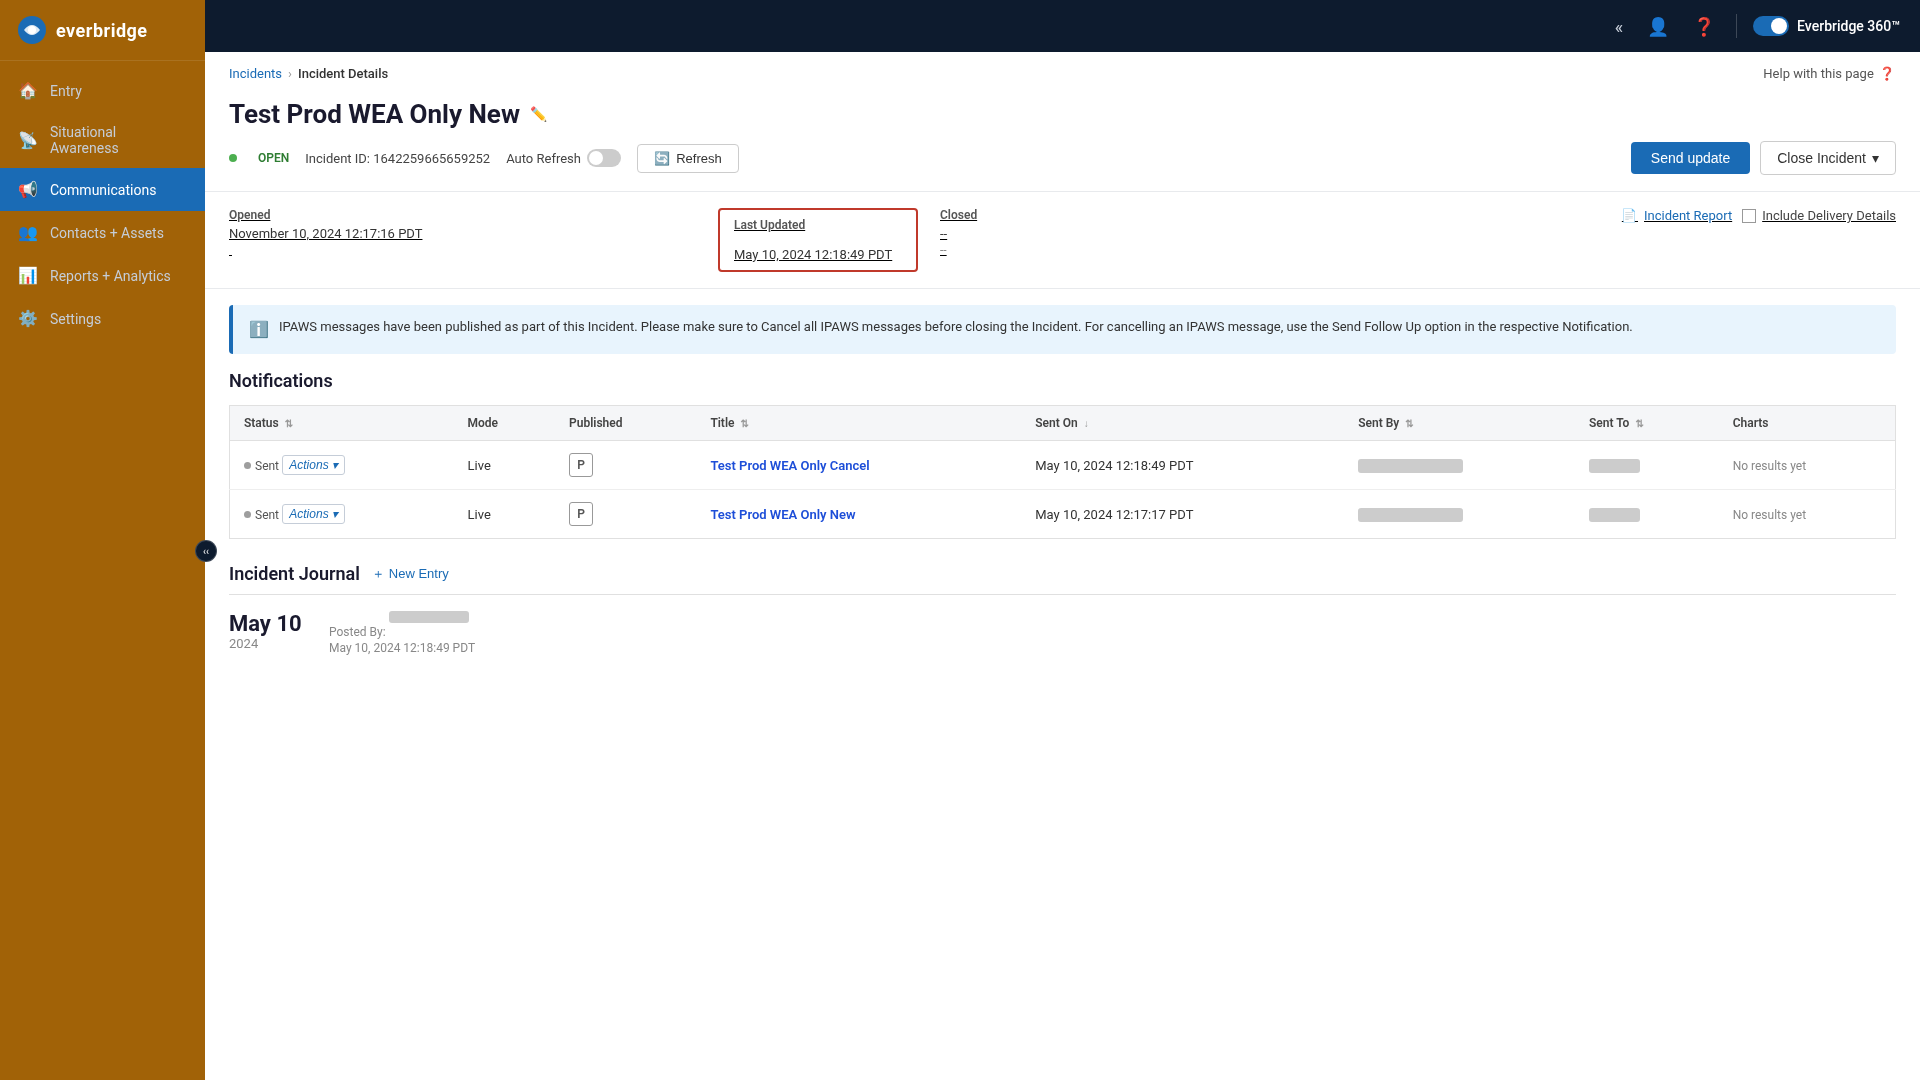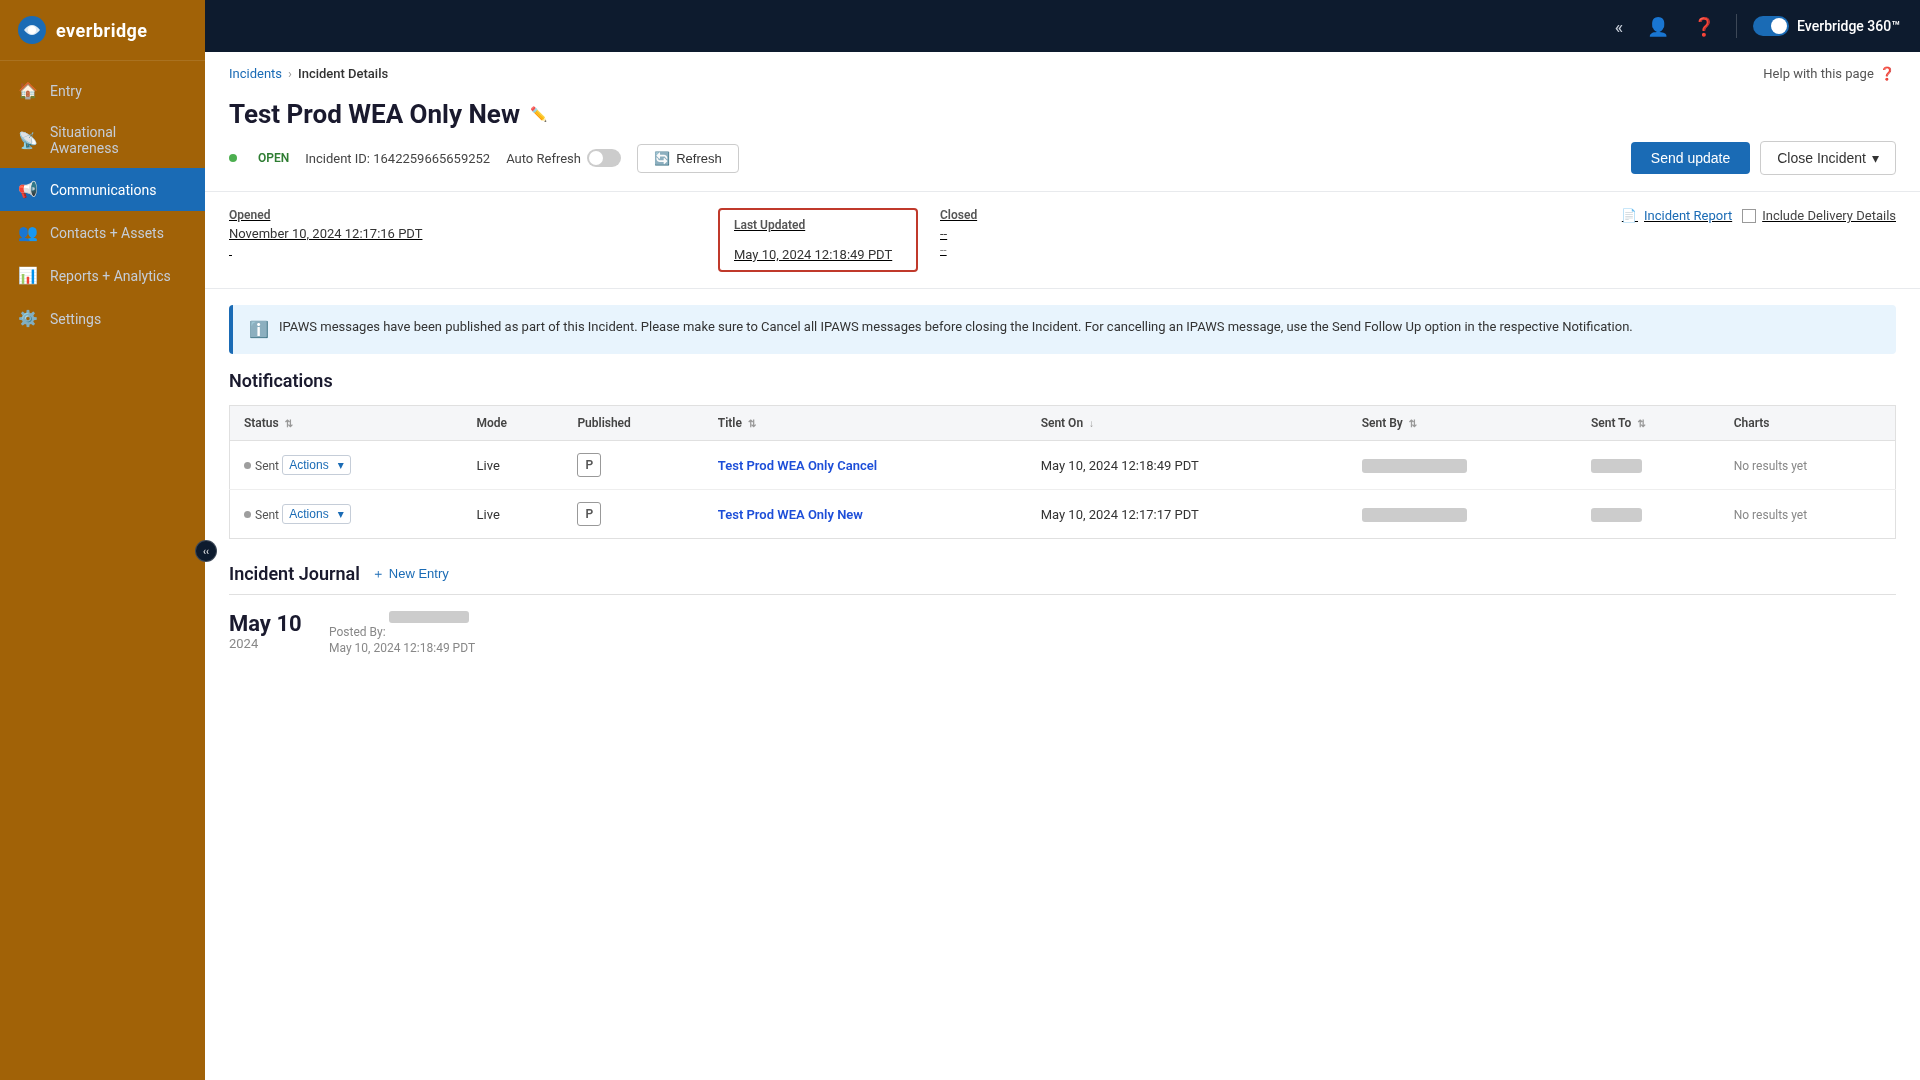--- a/index.html
+++ b/index.html
@@ -392,29 +392,30 @@
       display: inline-flex;
       align-items: center;
       gap: 4px;
       font-size: 12px;
       color: #555;
     }
     .sent-dot { width: 7px; height: 7px; border-radius: 50%; background: #9e9e9e; }
     .actions-btn {
       display: inline-flex;
       align-items: center;
-      gap: 9px;
+      gap: 3px;
       background: none;
       border: none;
       font-size: 12px;
       color: #1a6bb5;
       cursor: pointer;
       padding: 2px 6px;
       border: 1px solid #c5cdd8;
       border-radius: 3px;
+      font-style: italic;
     }
     .published-badge {
       display: inline-flex;
       align-items: center;
       justify-content: center;
       width: 24px;
       height: 24px;
       border: 1px solid #999;
       border-radius: 3px;
       font-size: 12px;

